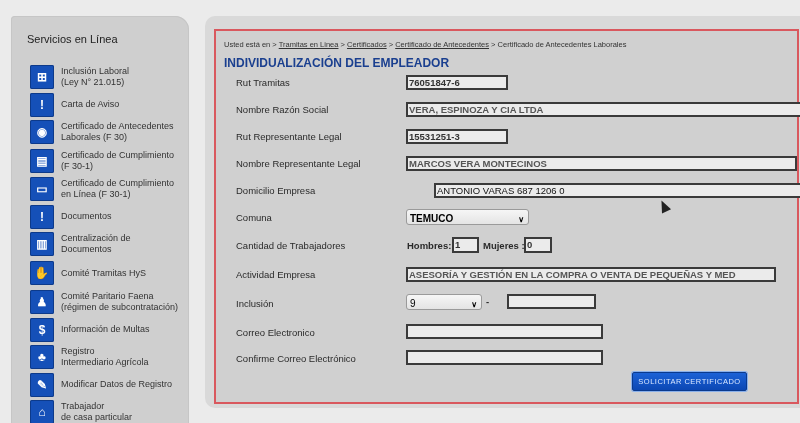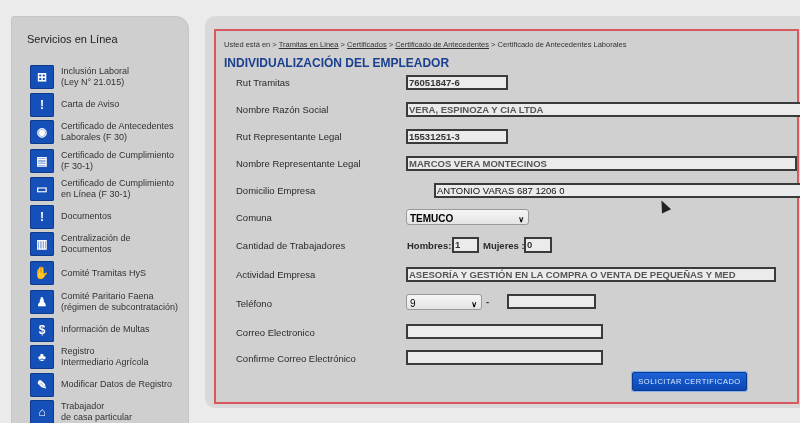--- a/index.html
+++ b/index.html
@@ -161,21 +161,21 @@
 
   <div class="label" style="top:209px">Cantidad de Trabajadores</div>
   <div class="inline-text" style="left:191px;top:209px">Hombres:</div>
   <div class="input" style="left:236px;top:206px;width:27px;height:16px">1</div>
   <div class="inline-text" style="left:267px;top:209px">Mujeres :</div>
   <div class="input" style="left:308px;top:206px;width:28px;height:16px">0</div>
 
   <div class="label" style="top:238px">Actividad Empresa</div>
   <div class="input gray" style="left:190px;top:236px;width:370px">ASESORÍA Y GESTIÓN EN LA COMPRA O VENTA DE PEQUEÑAS Y MED</div>
 
-  <div class="label" style="top:267px">Teléfono</div>
+  <div class="label" style="top:267px">Inclusión</div>
   <div class="select" style="left:190px;top:263px;width:76px">
     <span>9</span>
       <span class="chev">∨</span>
   </div>
   <div class="inline-text" style="left:270px;top:265px">-</div>
   <div class="input" style="left:291px;top:263px;width:89px"></div>
 
   <div class="label" style="top:296px">Correo Electronico</div>
   <div class="input" style="left:190px;top:293px;width:197px"></div>
 

